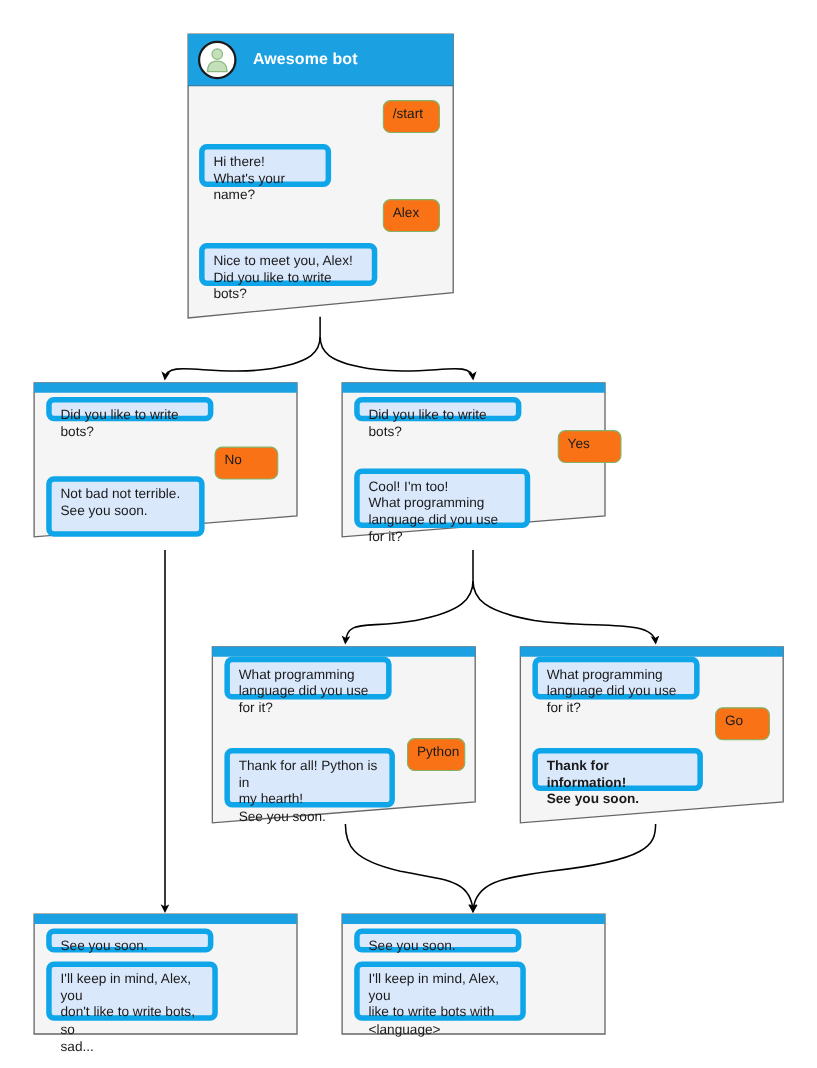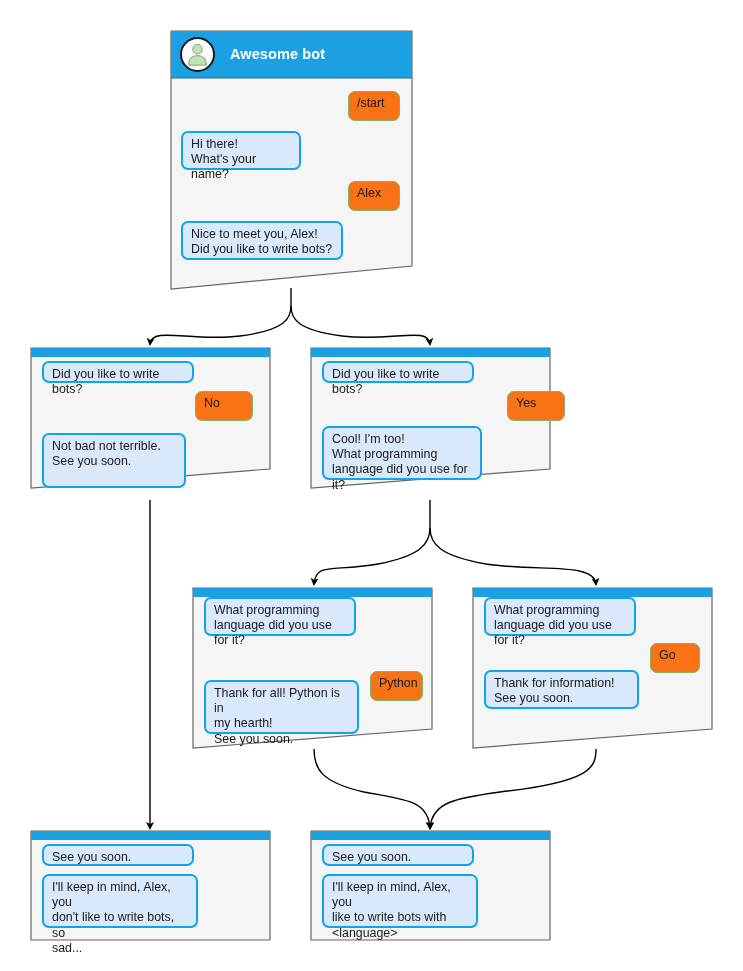--- a/index.html
+++ b/index.html
@@ -69,21 +69,21 @@
     box-sizing: border-box;
     border-radius: 7px;
     font-size: 12.4px;
     line-height: 15.2px;
     color: #1a1a1a;
     padding: 4px 8px 5px 8px;
     white-space: pre-line;
   }
   .bubble.bot {
     background: #dae8fc;
-    border: 2px solid #0ea5e9;
+    border: 5px solid #0ea5e9;
   }
   .bubble.user {
     background: #f97316;
     border: 1px solid #82b366;
     text-align: left;
   }
 </style>
 </head>
 <body>
 
@@ -144,21 +144,21 @@
     </div>
   </div>
 
   <div class="card" style="left:30px; top:347px; width:241px; height:142px;">
     <svg class="card-shape" viewBox="0 0 241 142" width="241" height="142">
       <path d="M1,1 L240,1 L240,122 L1,141 Z" fill="#f5f5f5" stroke="#666666" stroke-width="1.2"></path>
       <path d="M1,1 L240,1 L240,10 L1,10 Z" fill="#1ba1e2" stroke="none"></path>
     </svg>
     <div class="card-inner">
       <div class="bubble bot" style="left:12px; top:14px; width:152px; height:22px;">Did you like to write bots?</div>
-      <div class="bubble user" style="left:165px; top:44px; width:58px; height:30px;">No</div>
+      <div class="bubble user" style="left:165px; top:59px; width:58px; height:30px;">No</div>
       <div class="bubble bot" style="left:12px; top:86px; width:144px; height:55px;">Not bad not terrible.
 See you soon.</div>
     </div>
   </div>
 
   <div class="card" style="left:310px; top:347px; width:241px; height:142px;">
     <svg class="card-shape" viewBox="0 0 241 142" width="241" height="142">
       <path d="M1,1 L240,1 L240,122 L1,141 Z" fill="#f5f5f5" stroke="#666666" stroke-width="1.2"></path>
       <path d="M1,1 L240,1 L240,10 L1,10 Z" fill="#1ba1e2" stroke="none"></path>
     </svg>
@@ -188,21 +188,21 @@
 
   <div class="card" style="left:472px; top:587px; width:241px; height:162px;">
     <svg class="card-shape" viewBox="0 0 241 162" width="241" height="162">
       <path d="M1,1 L240,1 L240,142 L1,161 Z" fill="#f5f5f5" stroke="#666666" stroke-width="1.2"></path>
       <path d="M1,1 L240,1 L240,10 L1,10 Z" fill="#1ba1e2" stroke="none"></path>
     </svg>
     <div class="card-inner">
       <div class="bubble bot" style="left:12px; top:10px; width:152px; height:39px;">What programming
 language did you use for it?</div>
       <div class="bubble user" style="left:178px; top:56px; width:50px; height:30px;">Go</div>
-      <div class="bubble bot" style="left:12px; top:83px; width:155px; height:39px;">Thank for information!
+      <div class="bubble bot" style="left:12px; top:93px; width:155px; height:39px;font-weight:bold;">Thank for information!
 See you soon.</div>
     </div>
   </div>
 
   <div class="card" style="left:30px; top:830px; width:241px; height:111px;">
     <svg class="card-shape" viewBox="0 0 241 111" width="241" height="111">
       <path d="M1,1 L240,1 L240,110 L1,110 Z" fill="#f5f5f5" stroke="#666666" stroke-width="1.2"></path>
       <path d="M1,1 L240,1 L240,10 L1,10 Z" fill="#1ba1e2" stroke="none"></path>
     </svg>
     <div class="card-inner">

